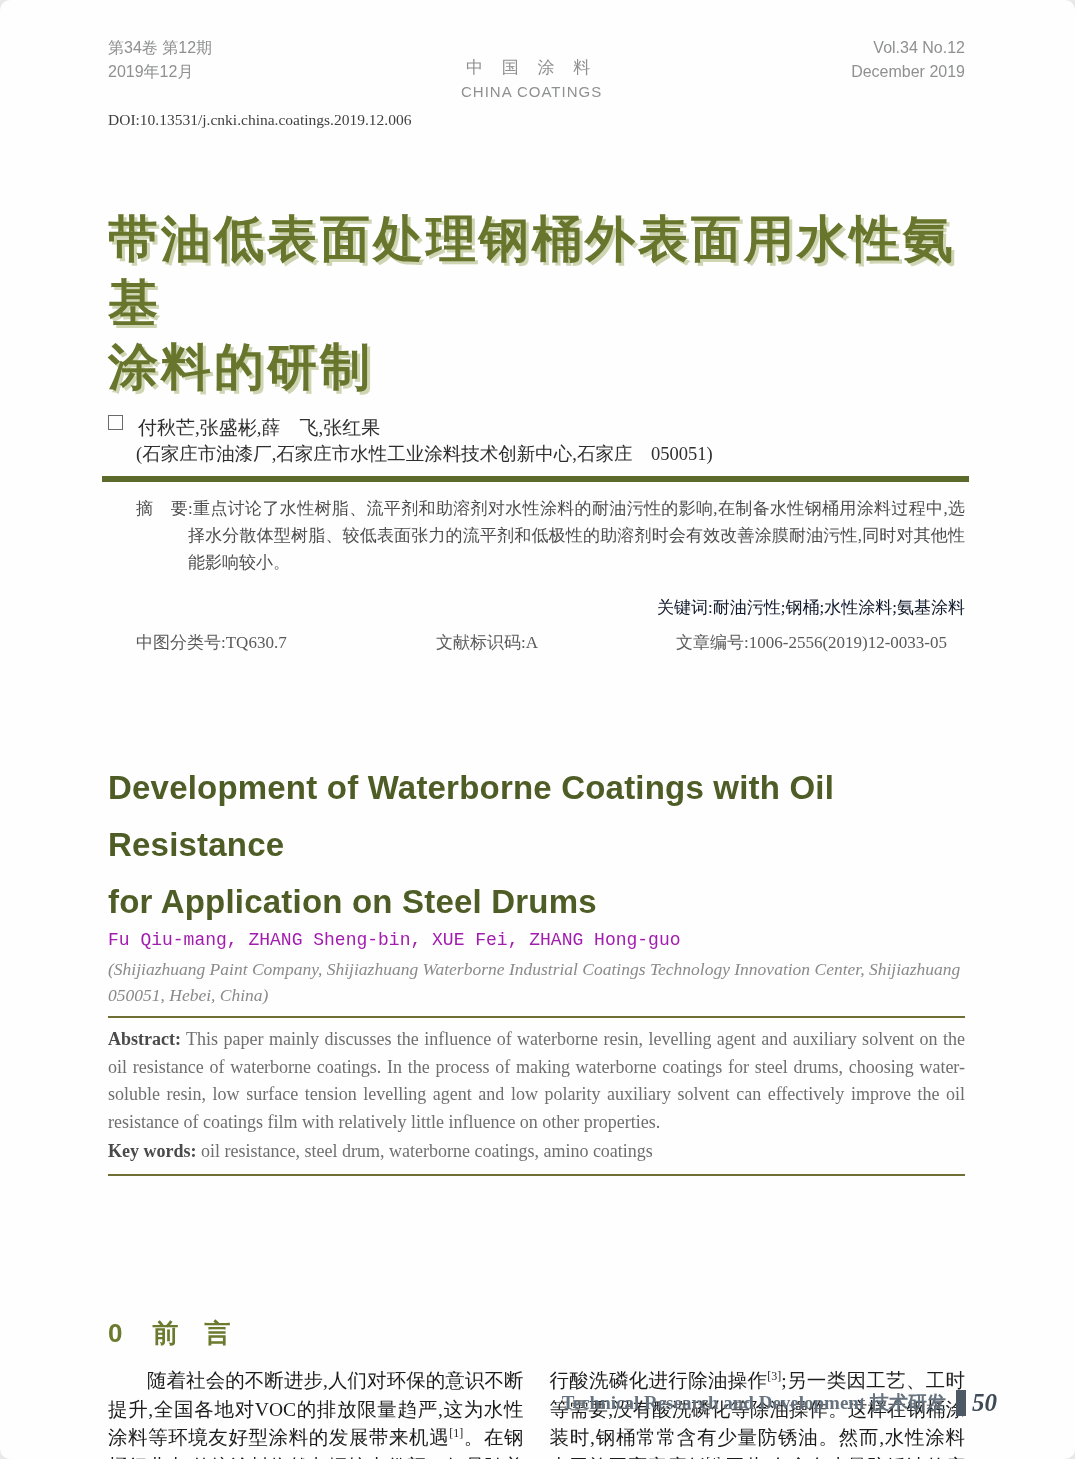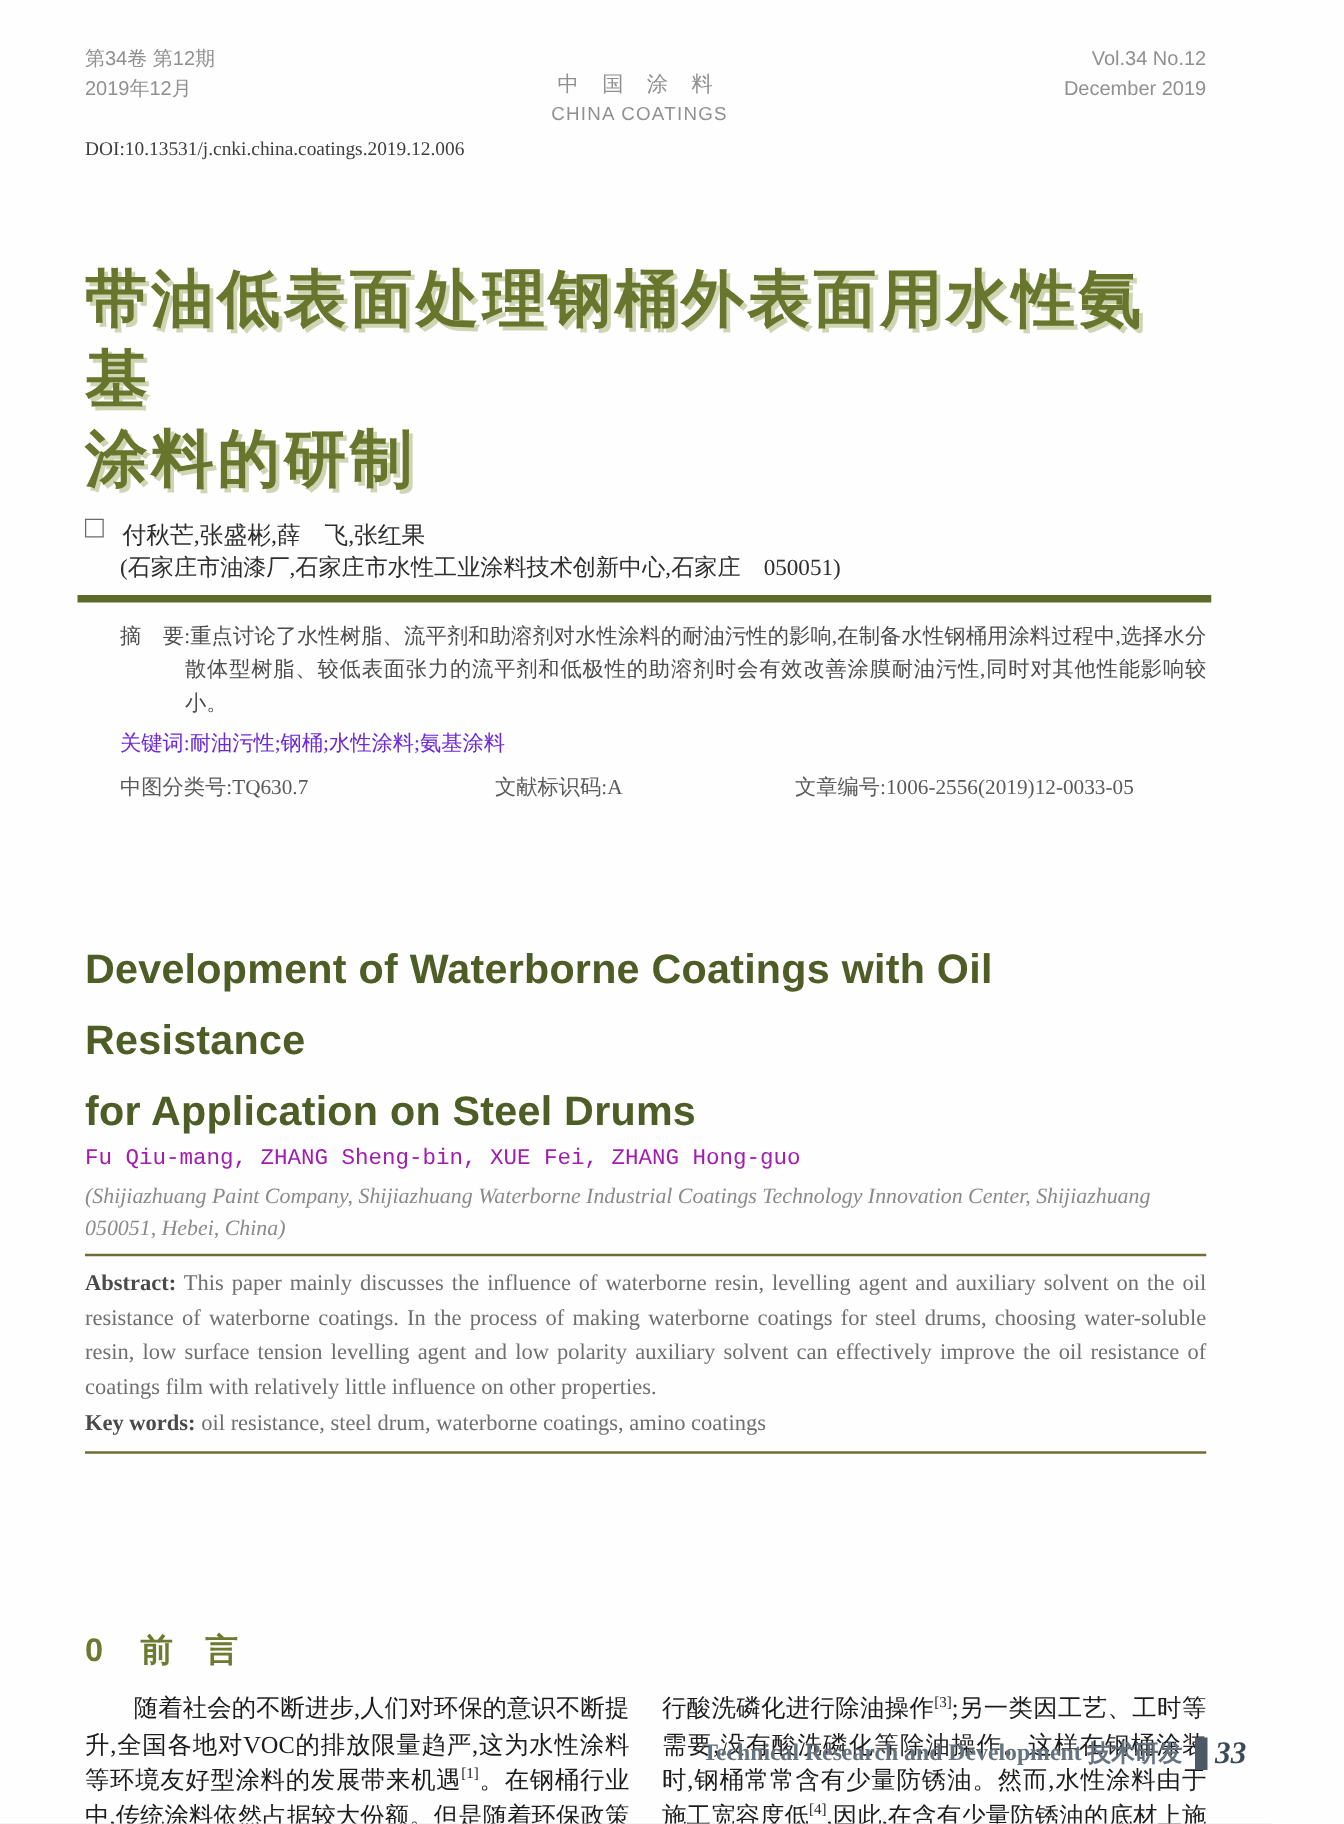--- a/index.html
+++ b/index.html
@@ -5,21 +5,22 @@
   html,body{margin:0;padding:0;background:#e8e8e8;}
   .page{
     position:relative;
     width:1075px;height:1459px;
     margin:0 auto;
     background:#fefefe;
     font-family:"Liberation Serif","DejaVu Serif",serif;
     color:#222;
     overflow:hidden;
     box-sizing:border-box;
-    padding:36px 110px 0 68px;
+    padding:36px 110px 0 108px;
+    border-radius:10px;
   }
   
   .jheader{display:flex;justify-content:space-between;align-items:flex-start;
     font-family:"Liberation Sans","DejaVu Sans",sans-serif;color:#8f9090;font-size:16px;line-height:24px;}
   .jheader .center{text-align:center;margin-top:20px;}
   .jheader .right{text-align:right;}
   .jheader .cn-journal{letter-spacing:7px;font-size:17px;}
   .jheader .en-journal{letter-spacing:1px;font-size:15px;color:#8f9090;}
   .doi{font-size:15.5px;color:#3f3f3f;margin-top:7px;font-family:"Liberation Serif",serif;}
   
@@ -32,21 +33,21 @@
     letter-spacing:3px;
     text-shadow:3px 3px 0 rgba(167,176,115,0.55);
   }
   .cn-authors{margin-top:16px;font-size:19px;color:#2e2e2e;display:flex;align-items:flex-start;}
   .cn-authors .marker{display:inline-block;width:13px;height:13px;border:1.5px solid #6a6a6a;margin-right:15px;}
   .cn-affil{margin-top:0;font-size:18.5px;color:#2e2e2e;padding-left:28px;}
   .title-bar{height:6px;background:#5c6b2b;margin-top:10px;margin-left:-6px;margin-right:-4px;}
   
   .cn-abstract{margin-top:13px;margin-left:28px;font-size:17px;line-height:27px;color:#4d4d4d;
     padding-left:52px;text-indent:-52px;text-align:justify;}
-  .cn-keywords{margin-top:6px;margin-left:28px;font-size:17px;line-height:26px;color:#6d28d9;}
+  .cn-keywords{margin-top:19px;margin-left:28px;font-size:17px;line-height:26px;color:#0f172a;text-align:right;}
   .cls-row{margin-top:10px;margin-left:28px;display:flex;font-size:17px;color:#5a5a5a;align-items:flex-end;}
   .cls-row .c1{width:300px;}
   .cls-row .c2{width:240px;}
   
   .en-title{
     margin-top:105px;
     font-family:"Liberation Sans","DejaVu Sans",sans-serif;
     font-weight:800;
     font-size:33px;line-height:57px;
     color:#4e5d25;
@@ -147,16 +148,16 @@
     </div>
     <div class="col">
       <p>行酸洗磷化进行除油操作<sup>[3]</sup>;另一类因工艺、工时等需要,没有酸洗磷化等除油操作。这样在钢桶涂装时,钢桶常常含有少量防锈油。然而,水性涂料由于施工宽容度低<sup>[4]</sup>,因此,在含有少量防锈油的底材上施工,水性钢桶用涂料会存在各种各样的问题,最主要的便是“抽坑”。为了改善这类问题的发生,本实验主要对水性钢桶用涂料基础配方中的每个组分进行实验分析,找出了主要影响因素并对主要的影响因素进行定性</p>
     </div>
   </div>
 
   <div class="page-footer">
     <span>Technical Research and Development</span>&nbsp;
     <span>技术研发</span>
     <span class="bar"></span>
-    <span class="pnum">33</span>
+    <span class="pnum">50</span>
   </div>
 
 </div>
 
 </body></html>

